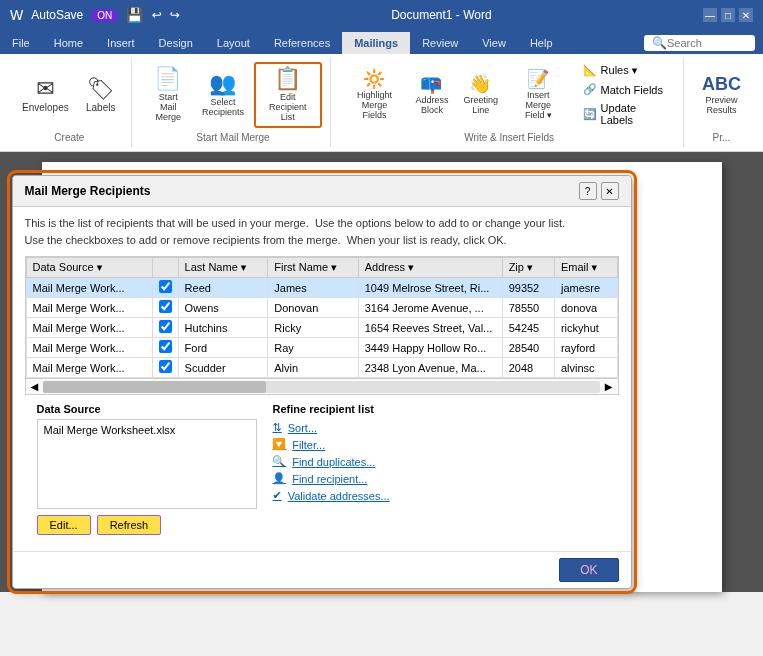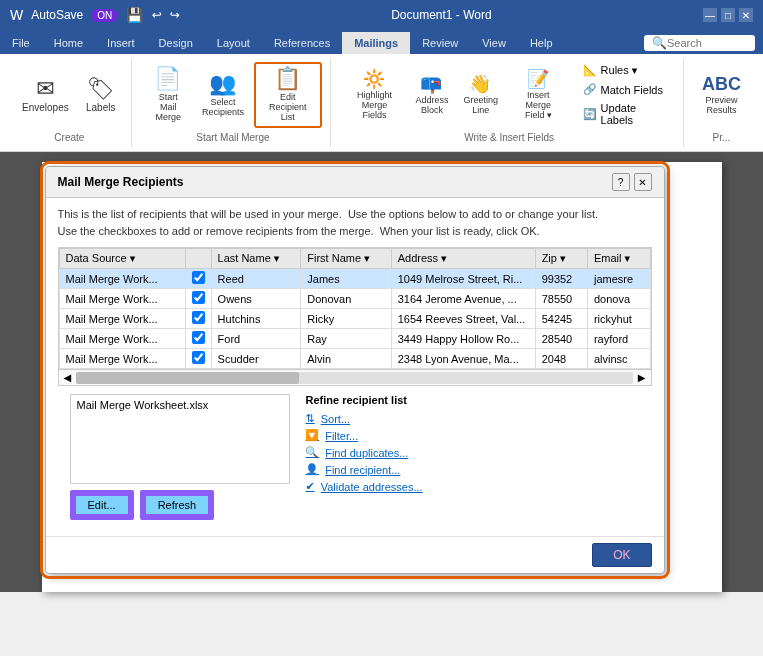--- a/index.html
+++ b/index.html
@@ -91,21 +91,21 @@
 
     .checkbox-cell { width: 24px; text-align: center; }
 
     
     .dialog-bottom { display: flex; padding: 8px 12px; gap: 16px; }
     .data-source-section { width: 220px; }
     .data-source-label { font-size: 11px; font-weight: 600; margin-bottom: 4px; }
     .data-source-list { border: 1px solid #ccc; height: 90px; overflow-y: auto; font-size: 11px; padding: 2px; margin-bottom: 6px; }
     .data-source-list-item { padding: 2px 4px; }
     .ds-buttons { display: flex; gap: 6px; }
-    .ds-btn { border: 6px solid #8b5cf6; background: #7dd3fc; padding: 3px 12px; font-size: 11px; cursor: pointer; border-radius: 2px; }
+    .ds-btn { border: 1px solid #8b5cf6; background: #fde047; padding: 3px 12px; font-size: 11px; cursor: pointer; border-radius: 2px; }
 
     .refine-section { flex: 1; }
     .refine-label { font-size: 11px; font-weight: 600; margin-bottom: 6px; }
     .refine-list { display: flex; flex-direction: column; gap: 4px; }
     .refine-item { display: flex; align-items: center; gap: 6px; font-size: 11px; color: #0563c1; cursor: pointer; text-decoration: underline; }
 
     
     .dialog-footer { display: flex; justify-content: flex-end; padding: 6px 12px; border-top: 1px solid #e0e0e0; }
     .ok-btn { background: #2b579a; color: #f9a8d4; border: 1px solid #1e4080; padding: 4px 20px; cursor: pointer; font-size: 12px; border-radius: 2px; }
 
@@ -245,21 +245,21 @@
       <div style="margin-bottom:8px;">«Greeting Line»</div>
       <div>Just dr</div>
       <div>May y</div>
       <div>I hope</div>
       <div style="margin-top:12px;">Love,</div>
       <div>Miles L</div>
     </div>
 
     <div style="position:absolute; left:60px; top:60px; color:#cc5500; font-size:32px; font-weight:bold; transform: rotate(45deg);">↙</div>
 
-    <div style="position:absolute; top:4px; left:-30px; right:-30px;margin-left:33px;">
+    <div style="position:absolute; top:13px; left:-30px; right:-30px;">
       <div class="dialog">
         <div class="dialog-title">
           <span>Mail Merge Recipients</span>
           <div class="dialog-title-controls">
             <button class="dlg-ctrl">?</button>
             <button class="dlg-ctrl">✕</button>
           </div>
         </div>
         <div class="dialog-body">
           <div class="dialog-desc" style="font-size:11px; color:#333; margin-bottom:8px; line-height:1.5;">
@@ -334,20 +334,21 @@
             <span class="tnav-btn">◀</span>
             <div class="tnav-scroll">
               <div class="tnav-thumb"></div>
             </div>
             <span class="tnav-btn-r">▶</span>
           </div>
 
           <div class="dialog-bottom">
 
             <div class="data-source-section">
+              <div class="data-source-label">Data Source</div>
               <div class="data-source-list">
                 <div class="data-source-list-item">Mail Merge Worksheet.xlsx</div>
               </div>
               <div class="ds-buttons">
                 <button class="ds-btn">Edit...</button>
                 <button class="ds-btn">Refresh</button>
               </div>
             </div>
 
             <div class="refine-section">

